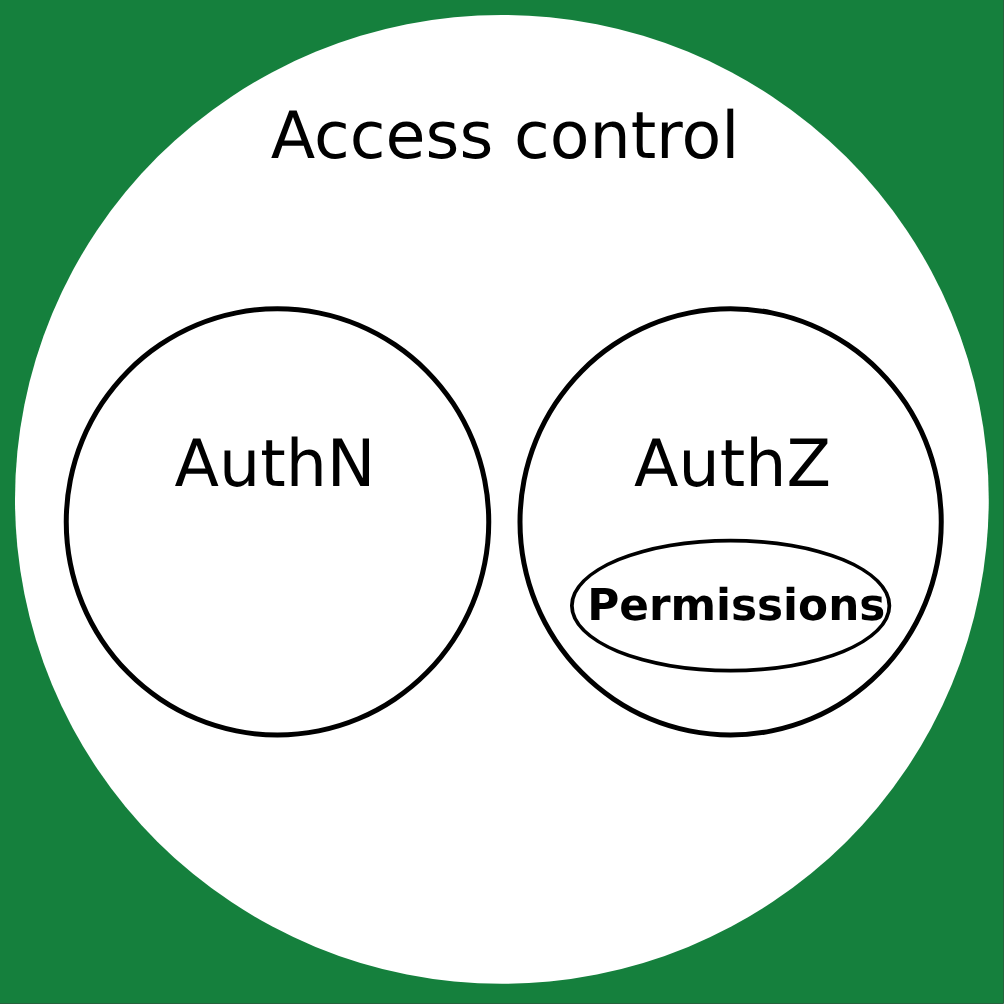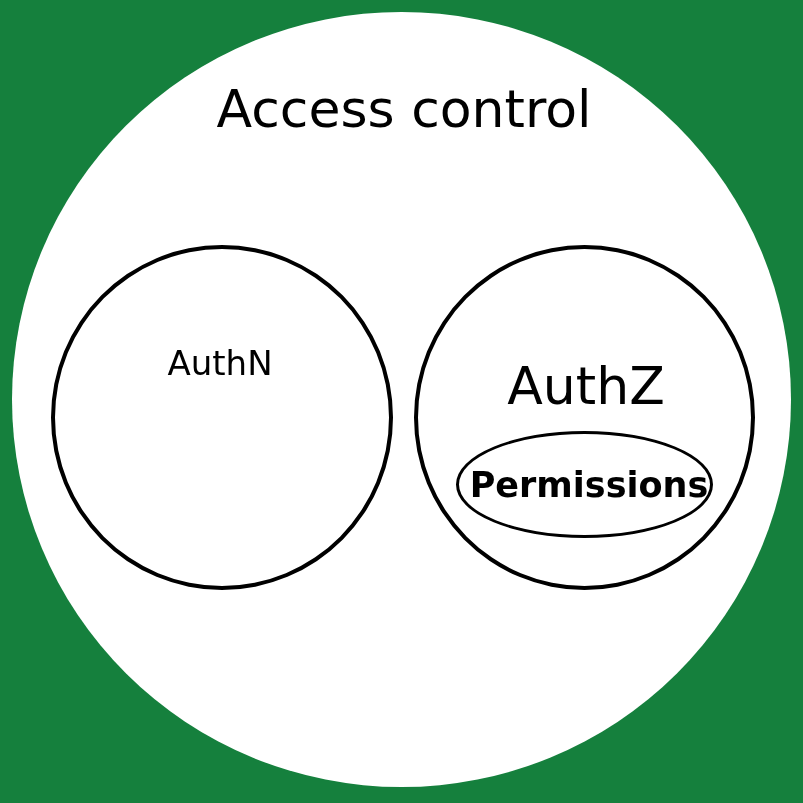--- a/index.html
+++ b/index.html
@@ -63,26 +63,26 @@
     transform: translateX(-50%);
   }
   .title-label {
     left: 404px;
     top: 83px;
     font-size: 52px;
   }
   .authn-label {
     left: 220px;
     top: 346px;
-    font-size: 34px;
+    font-size: 52px;
     text-align: right;
   }
   .authz-label {
     left: 586px;
-    top: 360px;
+    top: 346px;
     font-size: 52px;
   }
   .permissions-label {
     left: 589px;
     top: 468px;
     font-size: 35px;
     font-weight: bold;
   }
 </style>
 </head>

